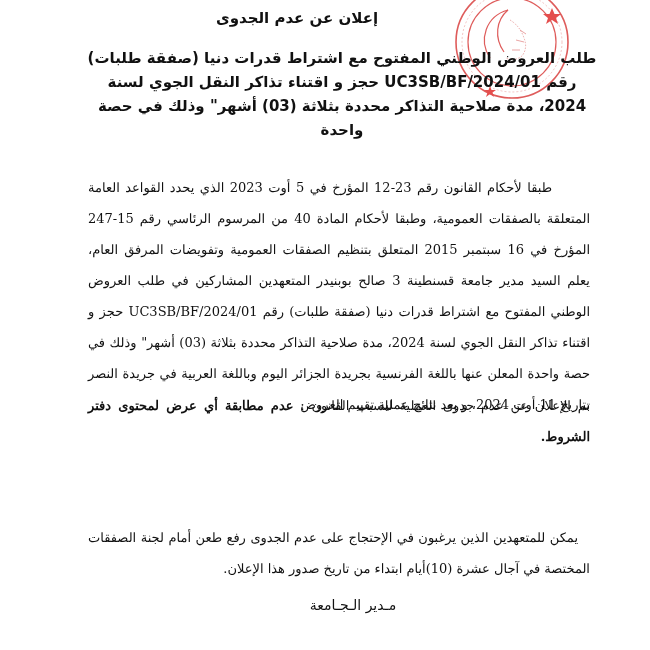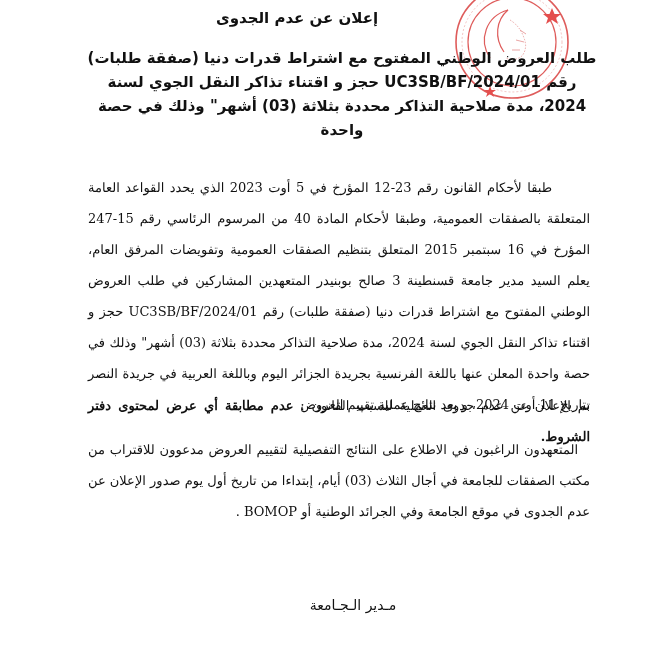--- a/index.html
+++ b/index.html
@@ -108,18 +108,18 @@
   <div class="header-title">إعلان عن عدم الجدوى</div>
 
   <div class="subject">طلب العروض الوطني المفتوح مع اشتراط قدرات دنيا (صفقة طلبات) رقم 01/UC3SB/BF/2024 حجز و اقتناء تذاكر النقل الجوي لسنة 2024، مدة صلاحية التذاكر محددة بثلاثة (03) أشهر" وذلك في حصة واحدة</div>
 
   <div class="body-block p1">طبقا لأحكام القانون رقم 23-12 المؤرخ في 5 أوت 2023 الذي يحدد القواعد العامة المتعلقة بالصفقات العمومية، وطبقا لأحكام المادة 40 من المرسوم الرئاسي رقم 15-247 المؤرخ في 16 سبتمبر 2015 المتعلق بتنظيم الصفقات العمومية وتفويضات المرفق العام، يعلم السيد مدير جامعة قسنطينة 3 صالح بوبنيدر المتعهدين المشاركين في طلب العروض الوطني المفتوح مع اشتراط قدرات دنيا (صفقة طلبات) رقم 01/UC3SB/BF/2024 حجز و اقتناء تذاكر النقل الجوي لسنة 2024، مدة صلاحية التذاكر محددة بثلاثة (03) أشهر" وذلك في حصة واحدة  المعلن عنها باللغة الفرنسية بجريدة الجزائر اليوم وباللغة العربية في جريدة النصر بتاريخ 11 أوت 2024، و بعد نتائج عملية تقييم العروض</div>
 
   <div class="body-block p2">
     <span>تم الإعلان عن عدم جدوى العملية  للسبب القانون : </span><span class="bold">عدم مطابقة أي عرض لمحتوى دفتر الشروط.</span>
   </div>
 
-  <div class="body-block p3">المتعهدون الراغبون في الاطلاع على النتائج التفصيلية لتقييم العروض مدعوون للاقتراب من مكتب الصفقات للجامعة في أجال الثلاث (03) أيام، إبتداءا من تاريخ أول يوم صدور الإعلان  عن عدم الجدوى في موقع الجامعة وفي الجرائد الوطنية أو BOMOP .</div>
 
+  <div class="body-block p4">يمكن للمتعهدين الذين يرغبون في   الإحتجاج  على عدم الجدوى رفع طعن أمام لجنة الصفقات المختصة  في آجال عشرة (10)أيام ابتداء من تاريخ صدور هذا الإعلان.</div>
 
   <div class="signature">مـدير الـجـامعة</div>
 
 </div>
 
 </body></html>

